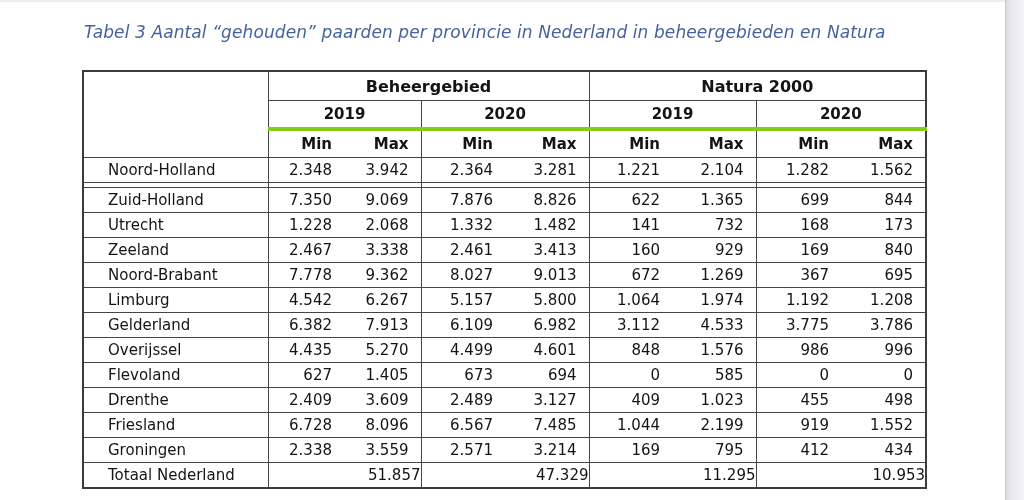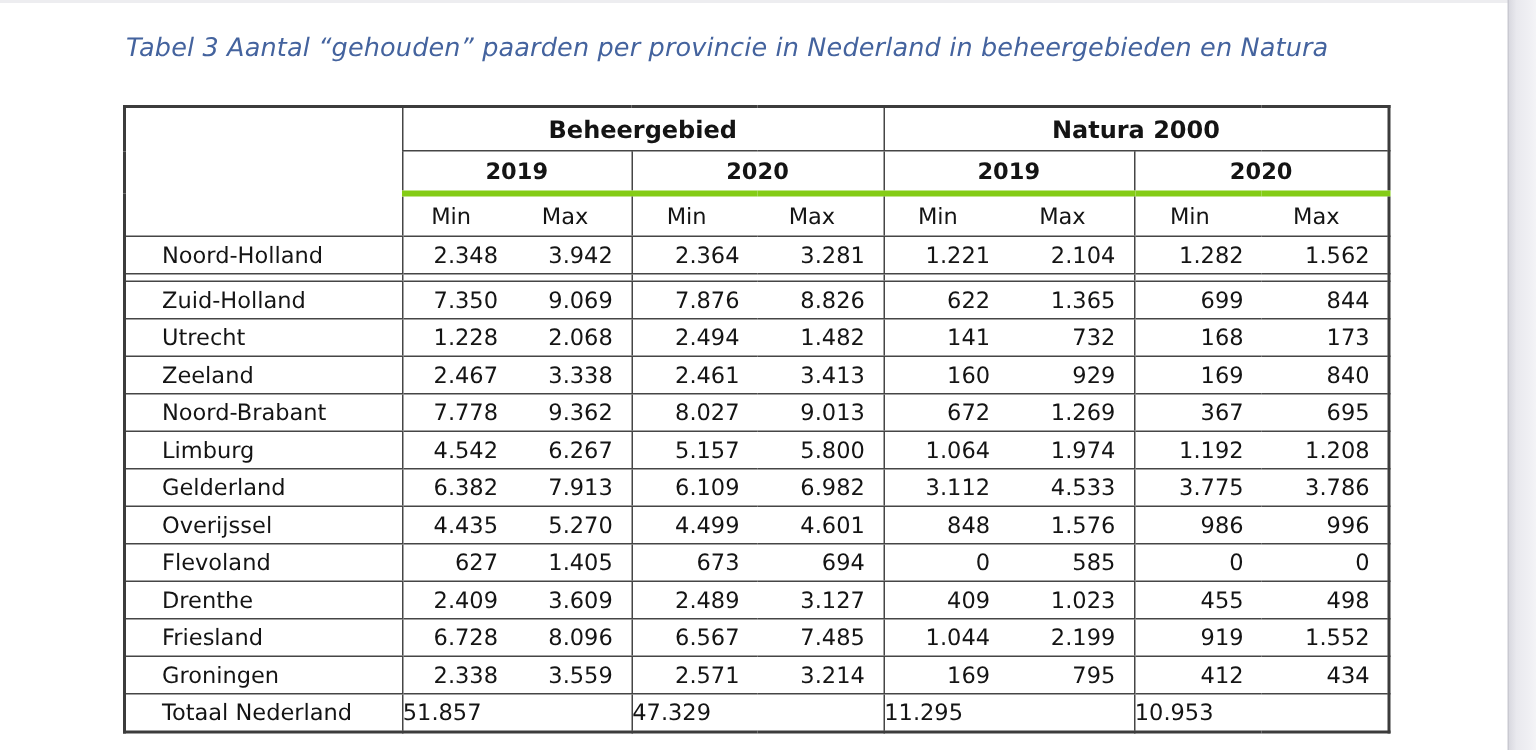--- a/index.html
+++ b/index.html
@@ -43,32 +43,32 @@
   th, td { border: none; margin: 0; overflow: hidden; white-space: nowrap; }
 
   
   .bl { border-left: 1px solid #454545; }
 
   
   thead th { font-weight: bold; text-align: center; background: #ffffff; }
   tr.hrow-group th { font-size: 16px; height: 26px; border-bottom: 1px solid #454545; }
   tr.hrow-year  th { font-size: 15px; height: 24px; border-bottom: 4px solid #84cc16; }
   tr.hrow-minmax th {
-    font-size: 15px; font-weight: normal; height: 24px;
-    padding-right: 12px;
+    font-size: 15px; font-weight: bold; height: 24px;
+    text-align: right; padding-right: 12px;
     border-bottom: 1px solid #454545;
   }
   th.corner { border-bottom: 1px solid #454545; }
 
   
   tbody td { height: 24px; padding: 0; border-bottom: 1px solid #454545; }
   td.label { text-align: left; padding-left: 24px; }
   td.num   { text-align: right; padding-right: 12px; }
   tr.spacer td { height: 4px; border-bottom: 1px solid #454545; }
-  tr.total-row td.total-cell { text-align: left; padding: 0; }
+  tr.total-row td.total-cell { text-align: right; padding: 0; }
 </style>
 </head>
 <body>
 
 <div class="stage">
   <div class="top-strip"></div>
   <div class="page-edge-strip"></div>
 
   <div class="doc-title">
     <div>Tabel 3 Aantal “gehouden” paarden per provincie in Nederland in beheergebieden en Natura</div>
@@ -141,21 +141,21 @@
           <td class="num">8.826</td>
           <td class="num bl">622</td>
           <td class="num">1.365</td>
           <td class="num bl">699</td>
           <td class="num">844</td>
         </tr>
         <tr>
           <td class="label">Utrecht</td>
           <td class="num bl">1.228</td>
           <td class="num">2.068</td>
-          <td class="num bl">2.494</td>
+          <td class="num bl">1.332</td>
           <td class="num">1.482</td>
           <td class="num bl">141</td>
           <td class="num">732</td>
           <td class="num bl">168</td>
           <td class="num">173</td>
         </tr>
         <tr>
           <td class="label">Zeeland</td>
           <td class="num bl">2.467</td>
           <td class="num">3.338</td>

